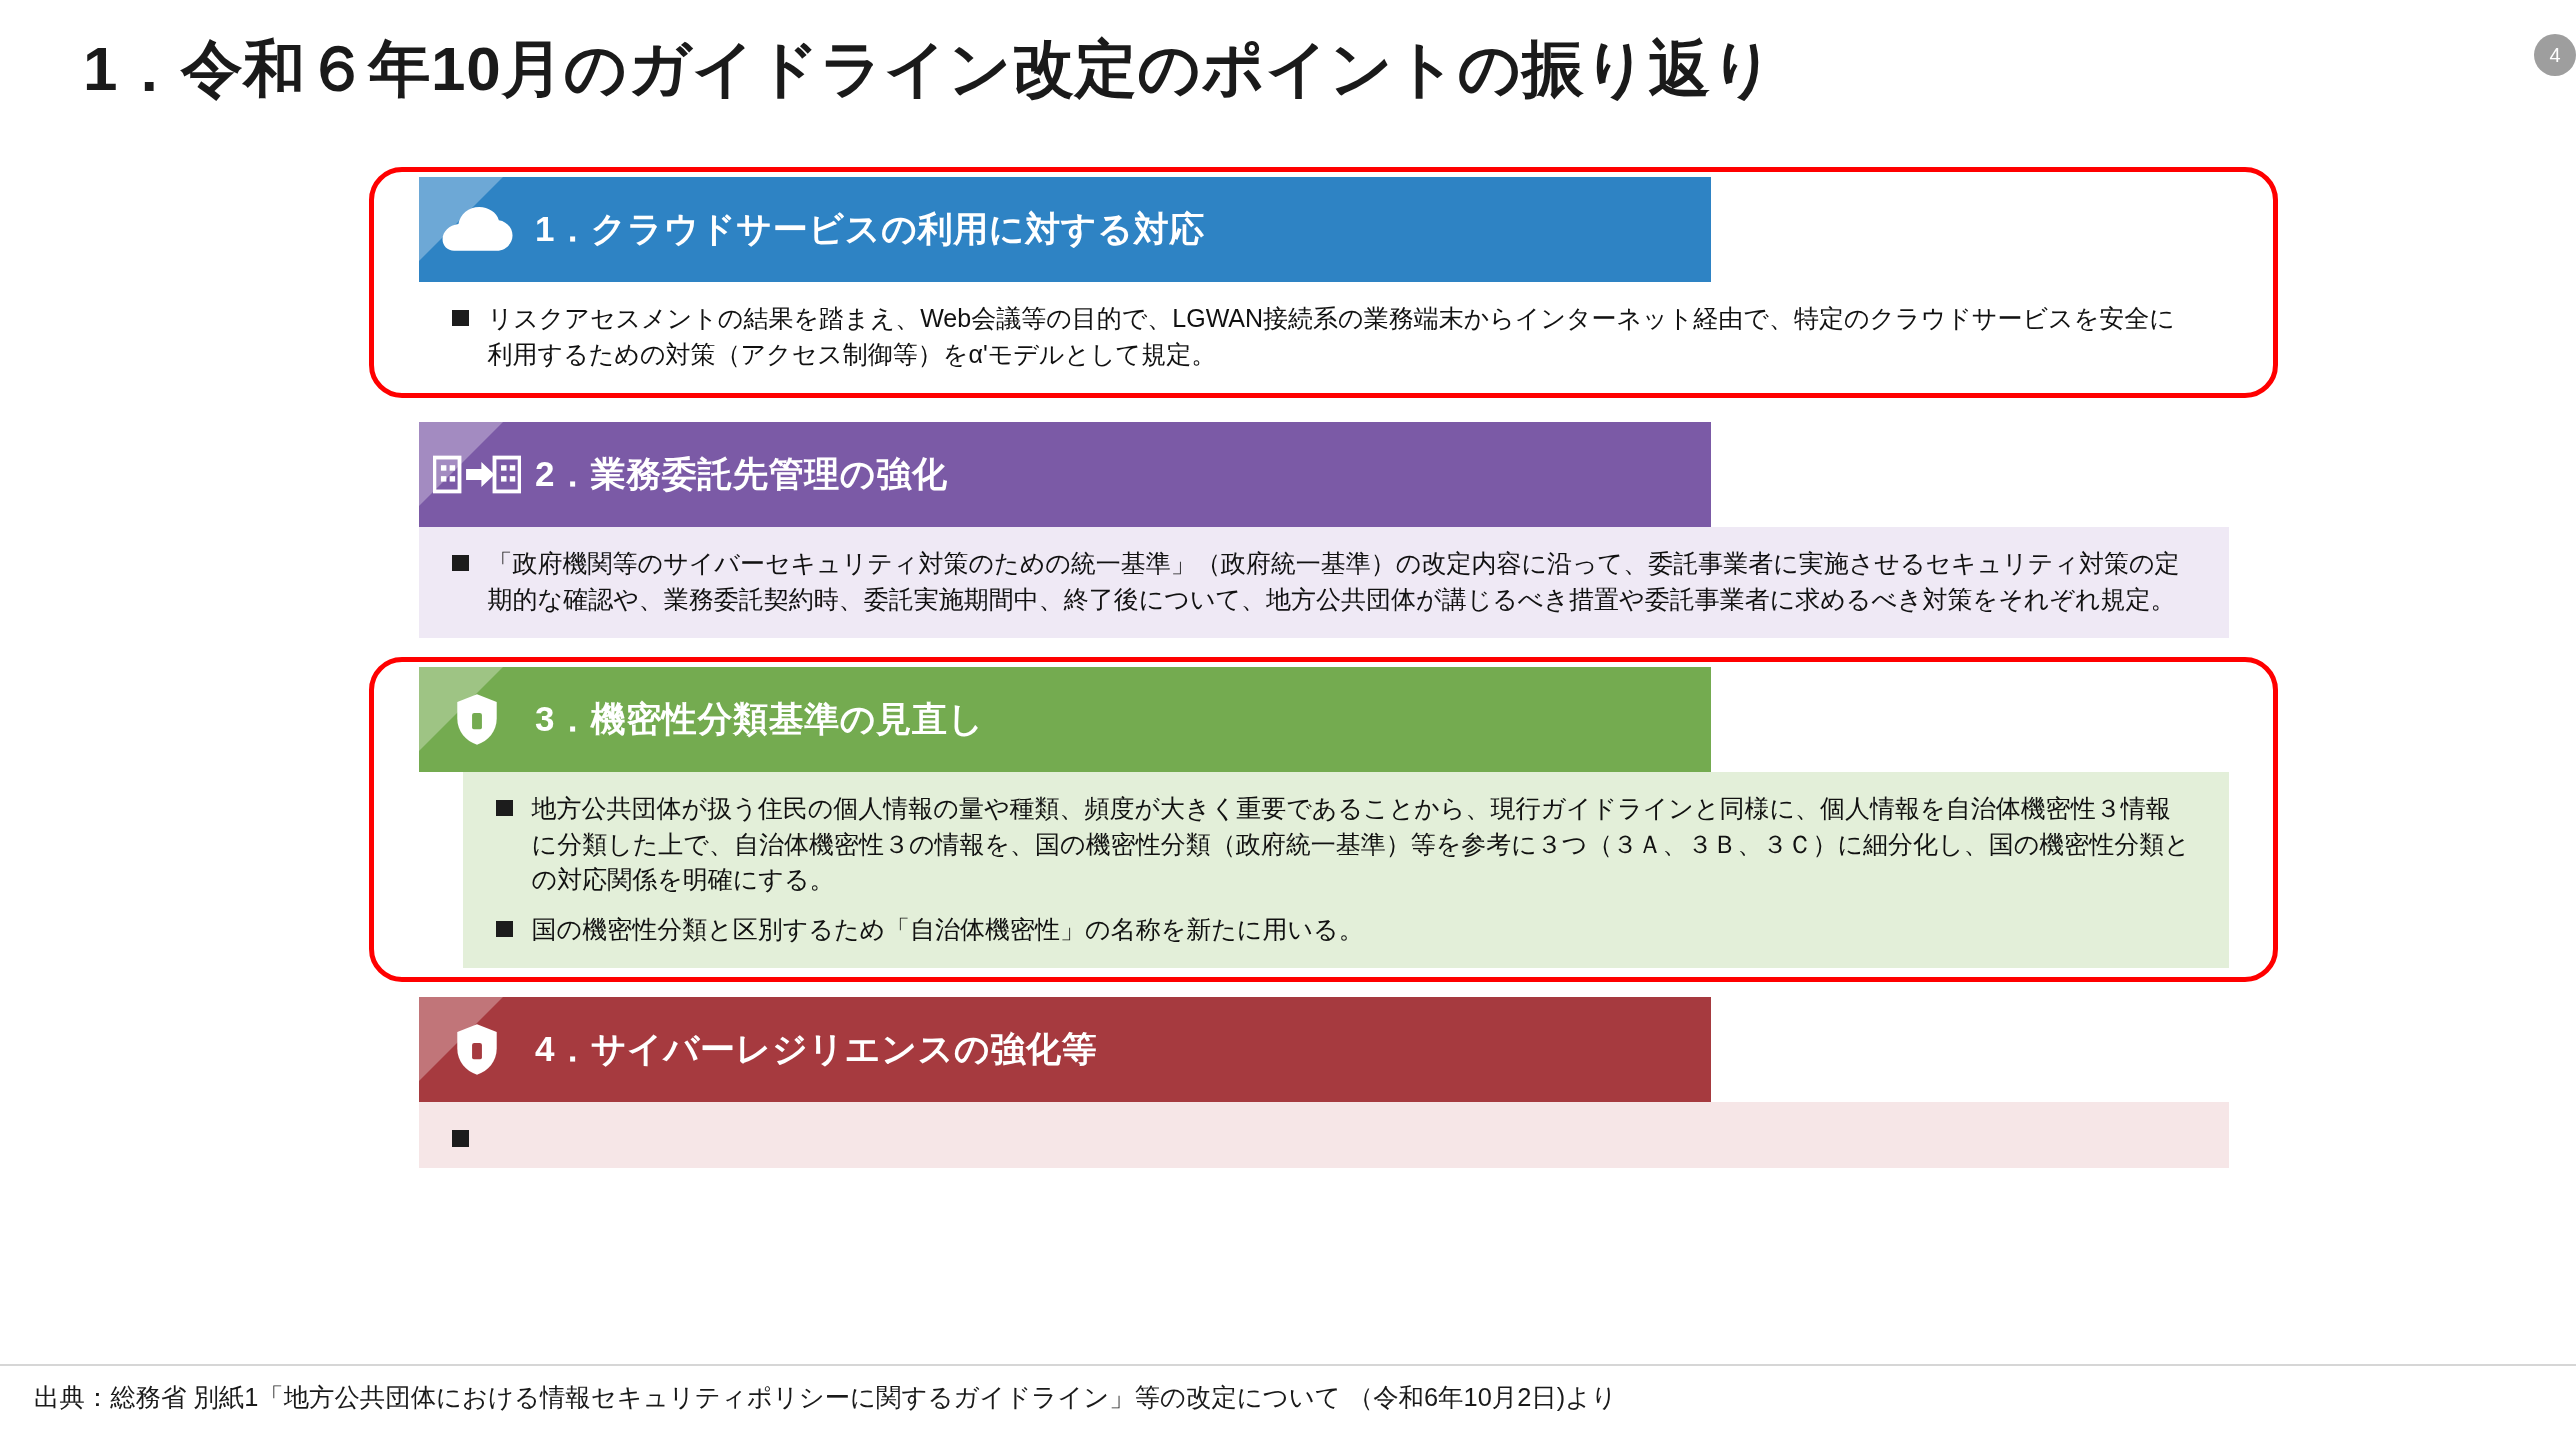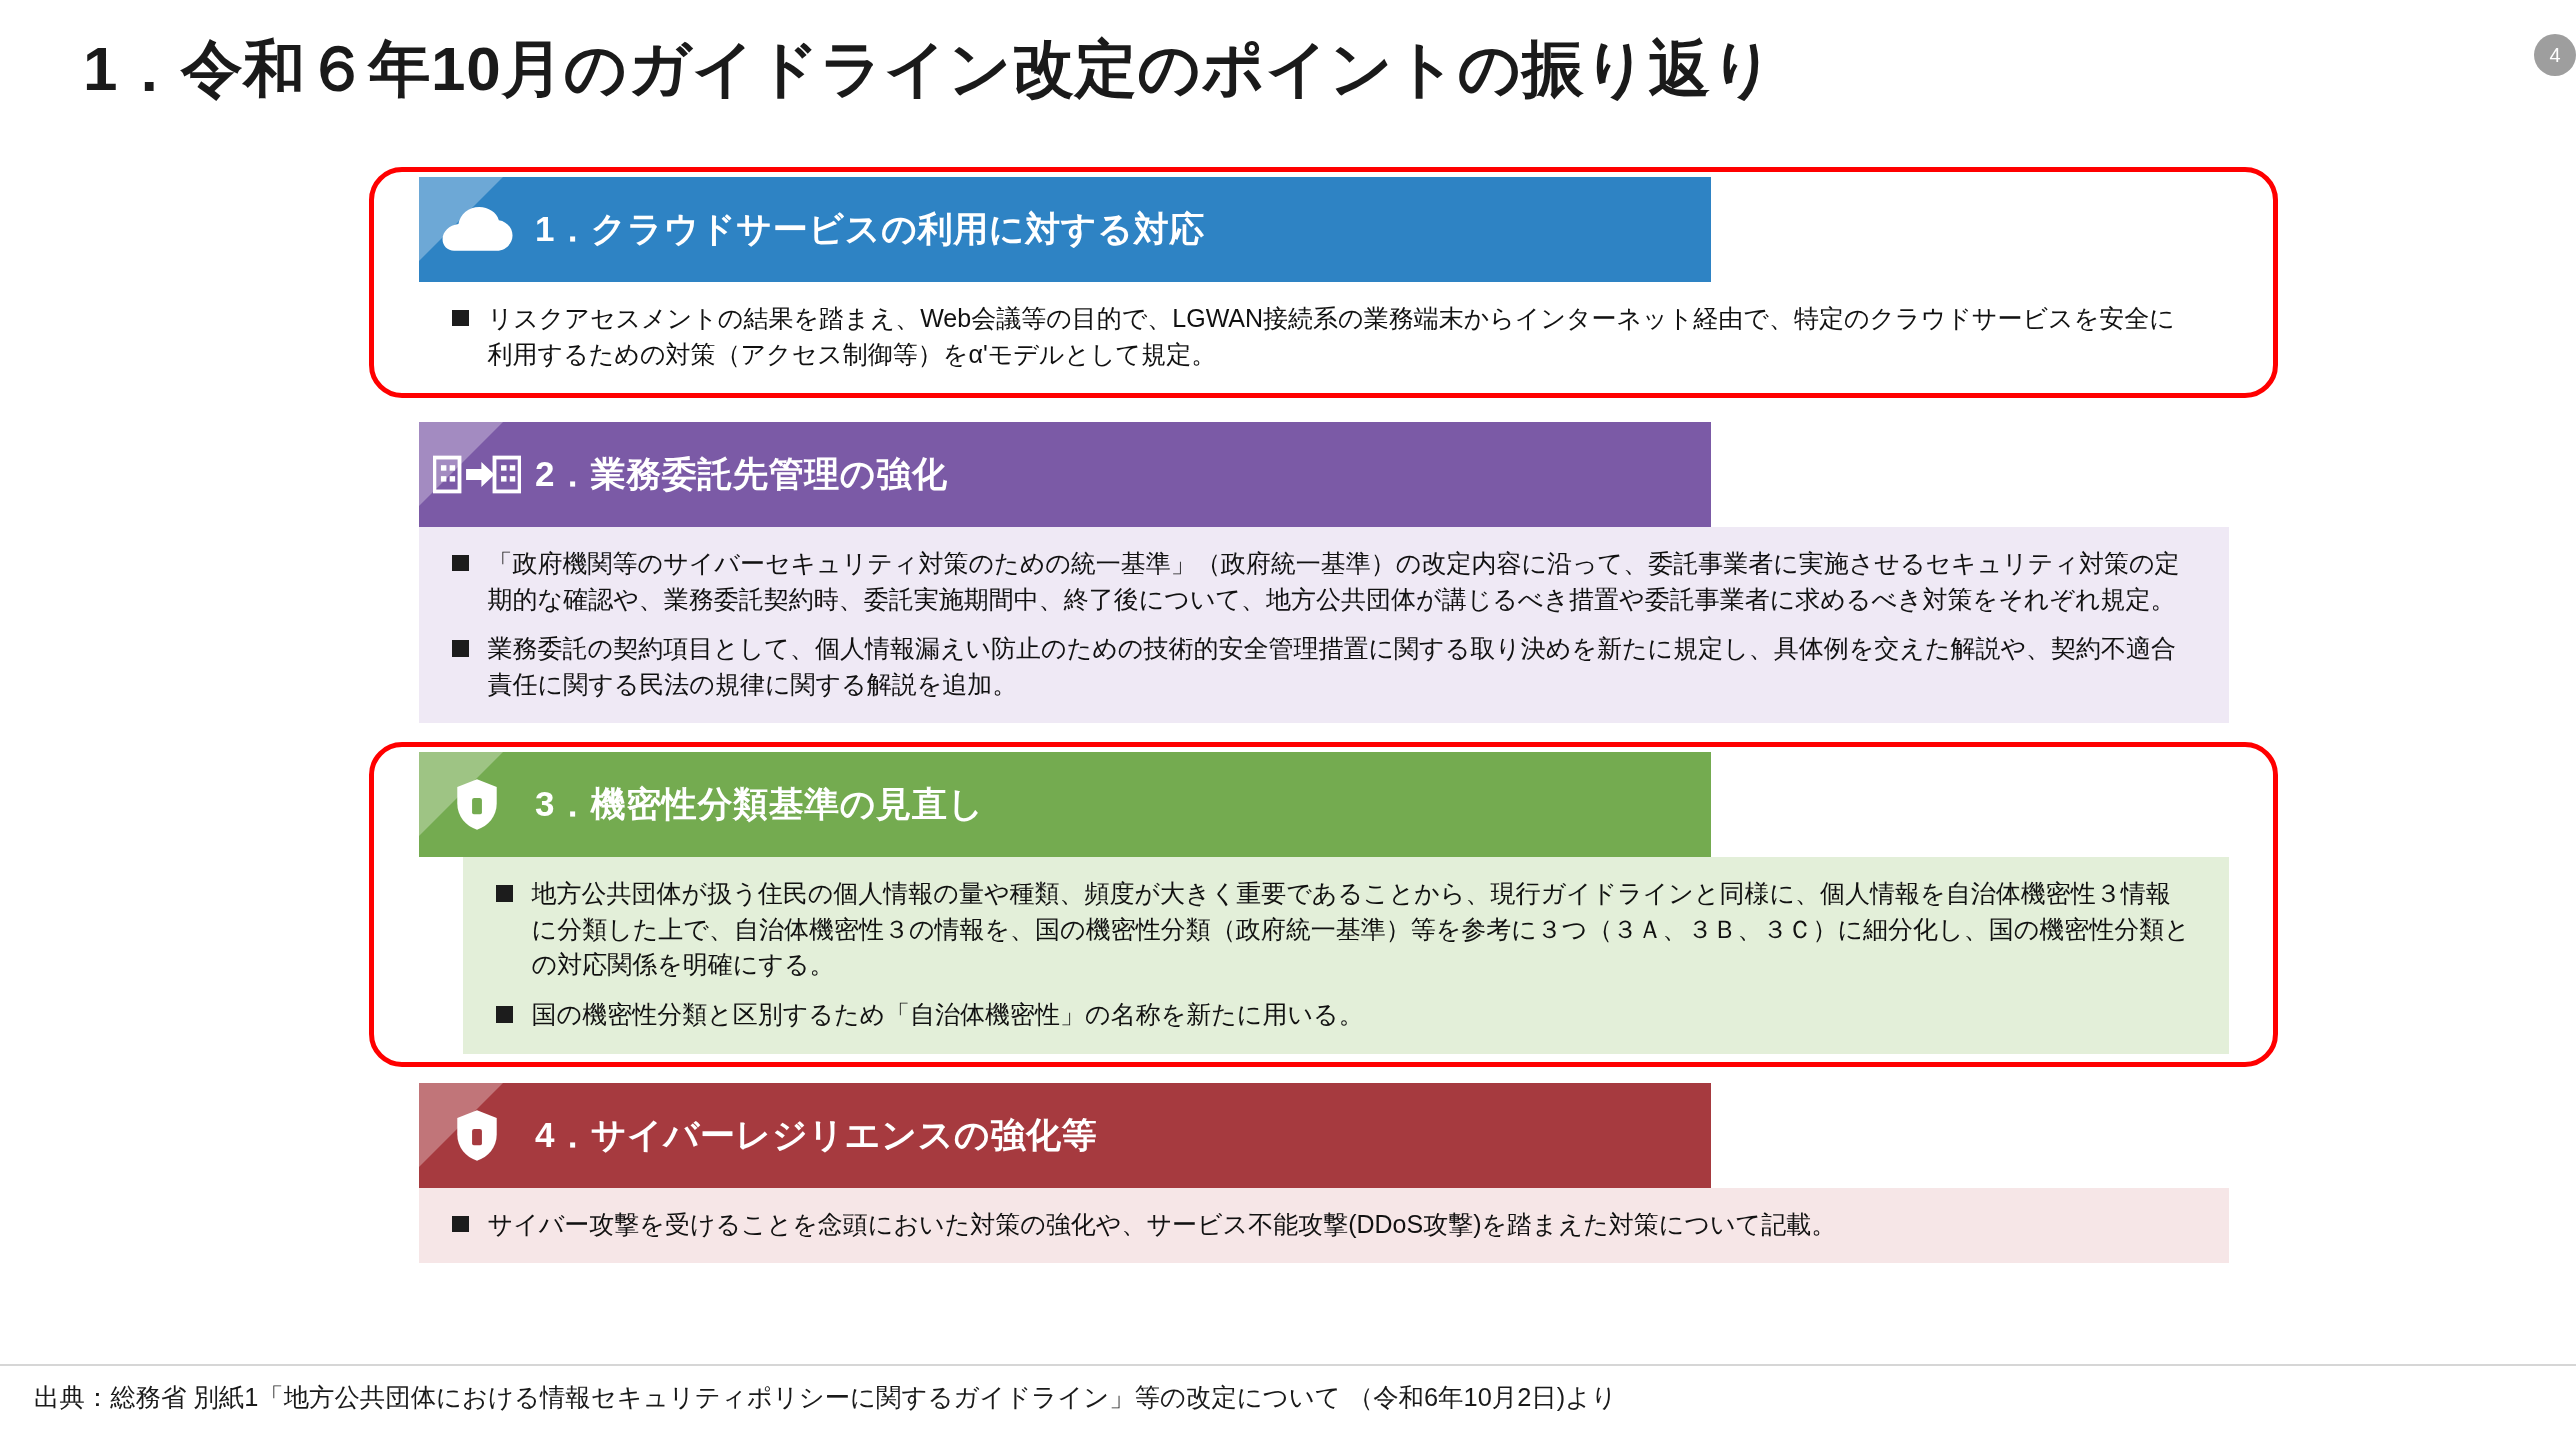--- a/index.html
+++ b/index.html
@@ -217,24 +217,20 @@
             <rect x="140" y="46" width="10" height="10" fill="#ffffff"></rect>
           </svg>
         </div>
         <div class="section-title">2．業務委託先管理の強化</div>
       </div>
       <div class="section-body">
         <div class="bullet-row">
           <span class="bullet-mark"></span>
           <span class="bullet-text">「政府機関等のサイバーセキュリティ対策のための統一基準」（政府統一基準）の改定内容に沿って、委託事業者に実施させるセキュリティ対策の定期的な確認や、業務委託契約時、委託実施期間中、終了後について、地方公共団体が講じるべき措置や委託事業者に求めるべき対策をそれぞれ規定。</span>
         </div>
-        <div class="bullet-row">
-          <span class="bullet-mark"></span>
-          <span class="bullet-text">業務委託の契約項目として、個人情報漏えい防止のための技術的安全管理措置に関する取り決めを新たに規定し、具体例を交えた解説や、契約不適合責任に関する民法の規律に関する解説を追加。</span>
-        </div>
       </div>
     </div>
 
     <div class="section s3">
       <div class="highlight hl-3"></div>
       <div class="section-header">
         <div class="corner"></div>
         <div class="section-icon">
           <svg width="46" height="53" viewBox="0 0 84 96" aria-hidden="true">
             <path fill="#ffffff" d="M42 2 6 16v30c0 24 16 41 36 48 20-7 36-24 36-48V16z"></path>
@@ -262,21 +258,20 @@
           <svg width="46" height="53" viewBox="0 0 84 96" aria-hidden="true">
             <path fill="#ffffff" d="M42 2 6 16v30c0 24 16 41 36 48 20-7 36-24 36-48V16z"></path>
             <rect x="33" y="36" width="18" height="30" rx="4" fill="#a63a3f"></rect>
           </svg>
         </div>
         <div class="section-title">4．サイバーレジリエンスの強化等</div>
       </div>
       <div class="section-body">
         <div class="bullet-row">
           <span class="bullet-mark"></span>
-          <span class="bullet-text">サイバー攻撃を受けることを念頭においた対策の強化や、サービス不能攻撃(DDoS攻撃)を踏まえた対策について記載。</span>
         </div>
       </div>
     </div>
 
   </div>
 
   <div class="footer-rule"></div>
   <div class="footer-text">出典：総務省 別紙1「地方公共団体における情報セキュリティポリシーに関するガイドライン」等の改定について （令和6年10月2日)より</div>
 
 </div>

